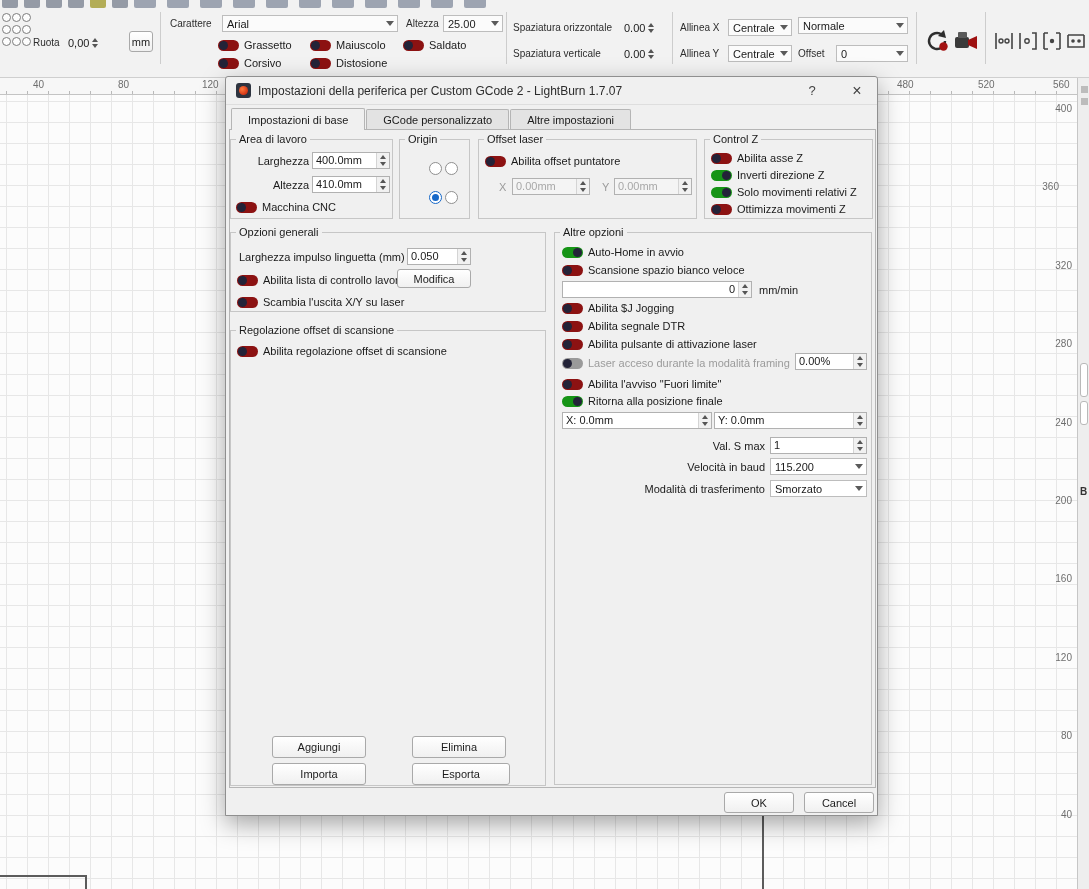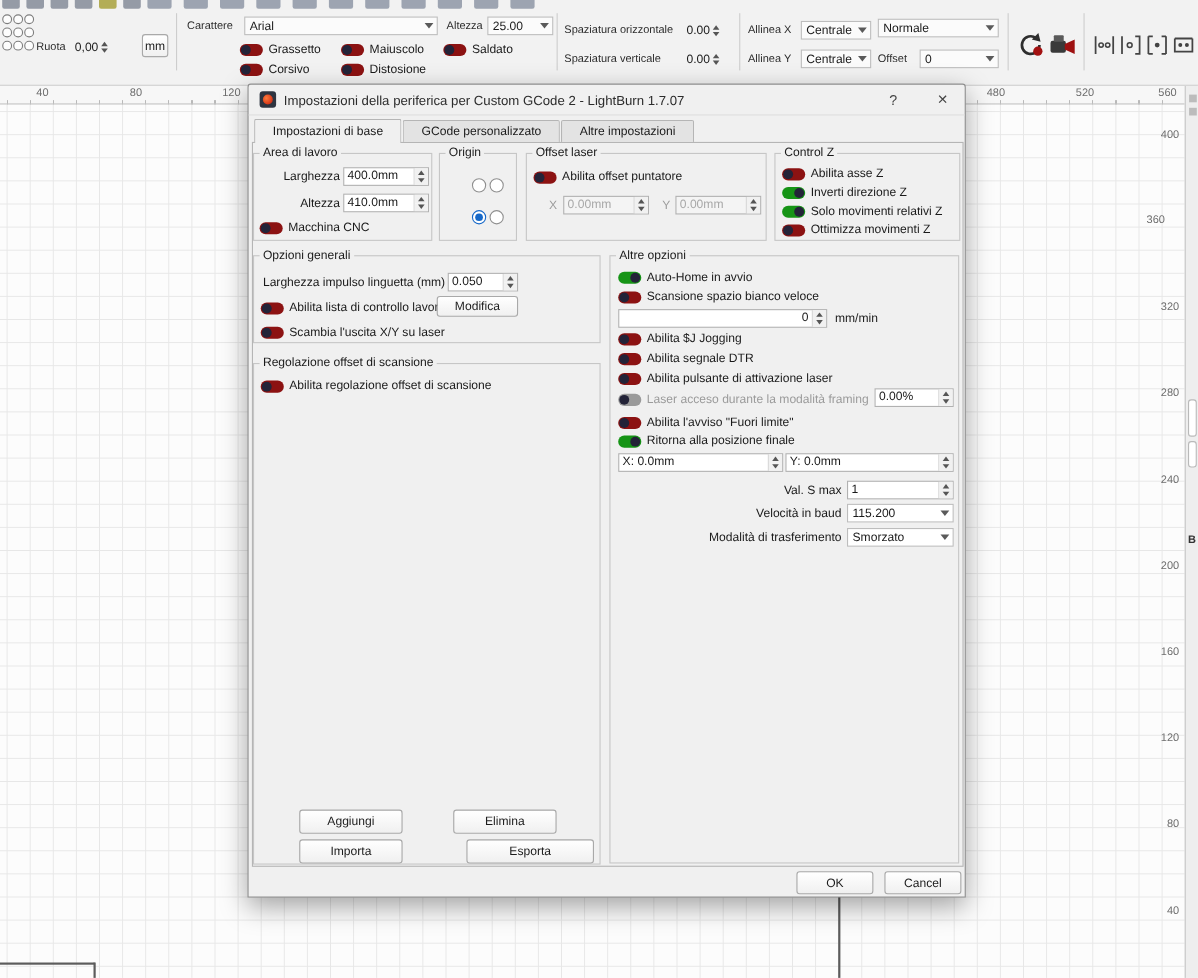--- a/index.html
+++ b/index.html
@@ -53,21 +53,21 @@
     background-color:#f7f7f7; border-bottom:1px solid #c4c4c4;
     background-image:repeating-linear-gradient(to right,#b9b9b9 0 1px,transparent 1px 21px);
     background-size:100% 4px; background-position:6px 13px; background-repeat:no-repeat; }
   .rnum { position:absolute; top:1px; font-size:10px; color:#6e6e6e; }
 
   .canvas { position:absolute; left:0; top:95px; width:1077px; height:794px; z-index:1;
     background-color:#fcfcfc;
     background-image:linear-gradient(to right,#e7e7e7 1px,transparent 1px),
                      linear-gradient(to bottom,#e7e7e7 1px,transparent 1px);
     background-size:21px 21px; background-position:6px 6px; }
-  .vnum { position:absolute; width:32px; text-align:right; font-size:10px; color:#6e6e6e;margin-top:14px; }
+  .vnum { position:absolute; width:32px; text-align:right; font-size:10px; color:#6e6e6e; }
   .wsline { position:absolute; background:#5c5c5c; }
 
   .rightstrip { position:absolute; right:0; top:78px; width:12px; height:811px; z-index:4;
     background:#eeeeee; border-left:1px solid #c6c6c6; }
   .strip-btn { position:absolute; left:2px; width:8px; background:#fff; border:1px solid #b9b9b9; border-radius:3px; }
   .strip-sq { position:absolute; left:3px; width:7px; height:7px; background:#bcbcbc; }
   .strip-b { position:absolute; left:2px; font-size:10px; font-weight:bold; color:#333; }
 
   
   .dialog { position:absolute; left:225px; top:76px; width:653px; height:740px;
@@ -441,21 +441,21 @@
 
   <div class="group" style="left:4px;top:253px;width:316px;height:456px">
     <span class="gtitle">Regolazione offset di scansione</span>
     <div class="trow" style="left:6px;top:13px">
       <span class="toggle off"></span>
       <span class="tlabel">Abilita regolazione offset di scansione</span>
     </div>
     <div class="btn" style="left:41px;top:405px;width:94px;height:22px">Aggiungi</div>
     <div class="btn" style="left:181px;top:405px;width:94px;height:22px">Elimina</div>
     <div class="btn" style="left:41px;top:432px;width:94px;height:22px">Importa</div>
-    <div class="btn" style="left:193px;top:432px;width:116px;height:22px">Esporta</div>
+    <div class="btn" style="left:181px;top:432px;width:98px;height:22px">Esporta</div>
   </div>
 
   <div class="group" style="left:328px;top:155px;width:318px;height:553px">
     <span class="gtitle">Altre opzioni</span>
 
     <div class="trow" style="left:7px;top:12px">
       <span class="toggle on"></span>
       <span class="tlabel">Auto-Home in avvio</span>
     </div>
     <div class="trow" style="left:7px;top:30px">

